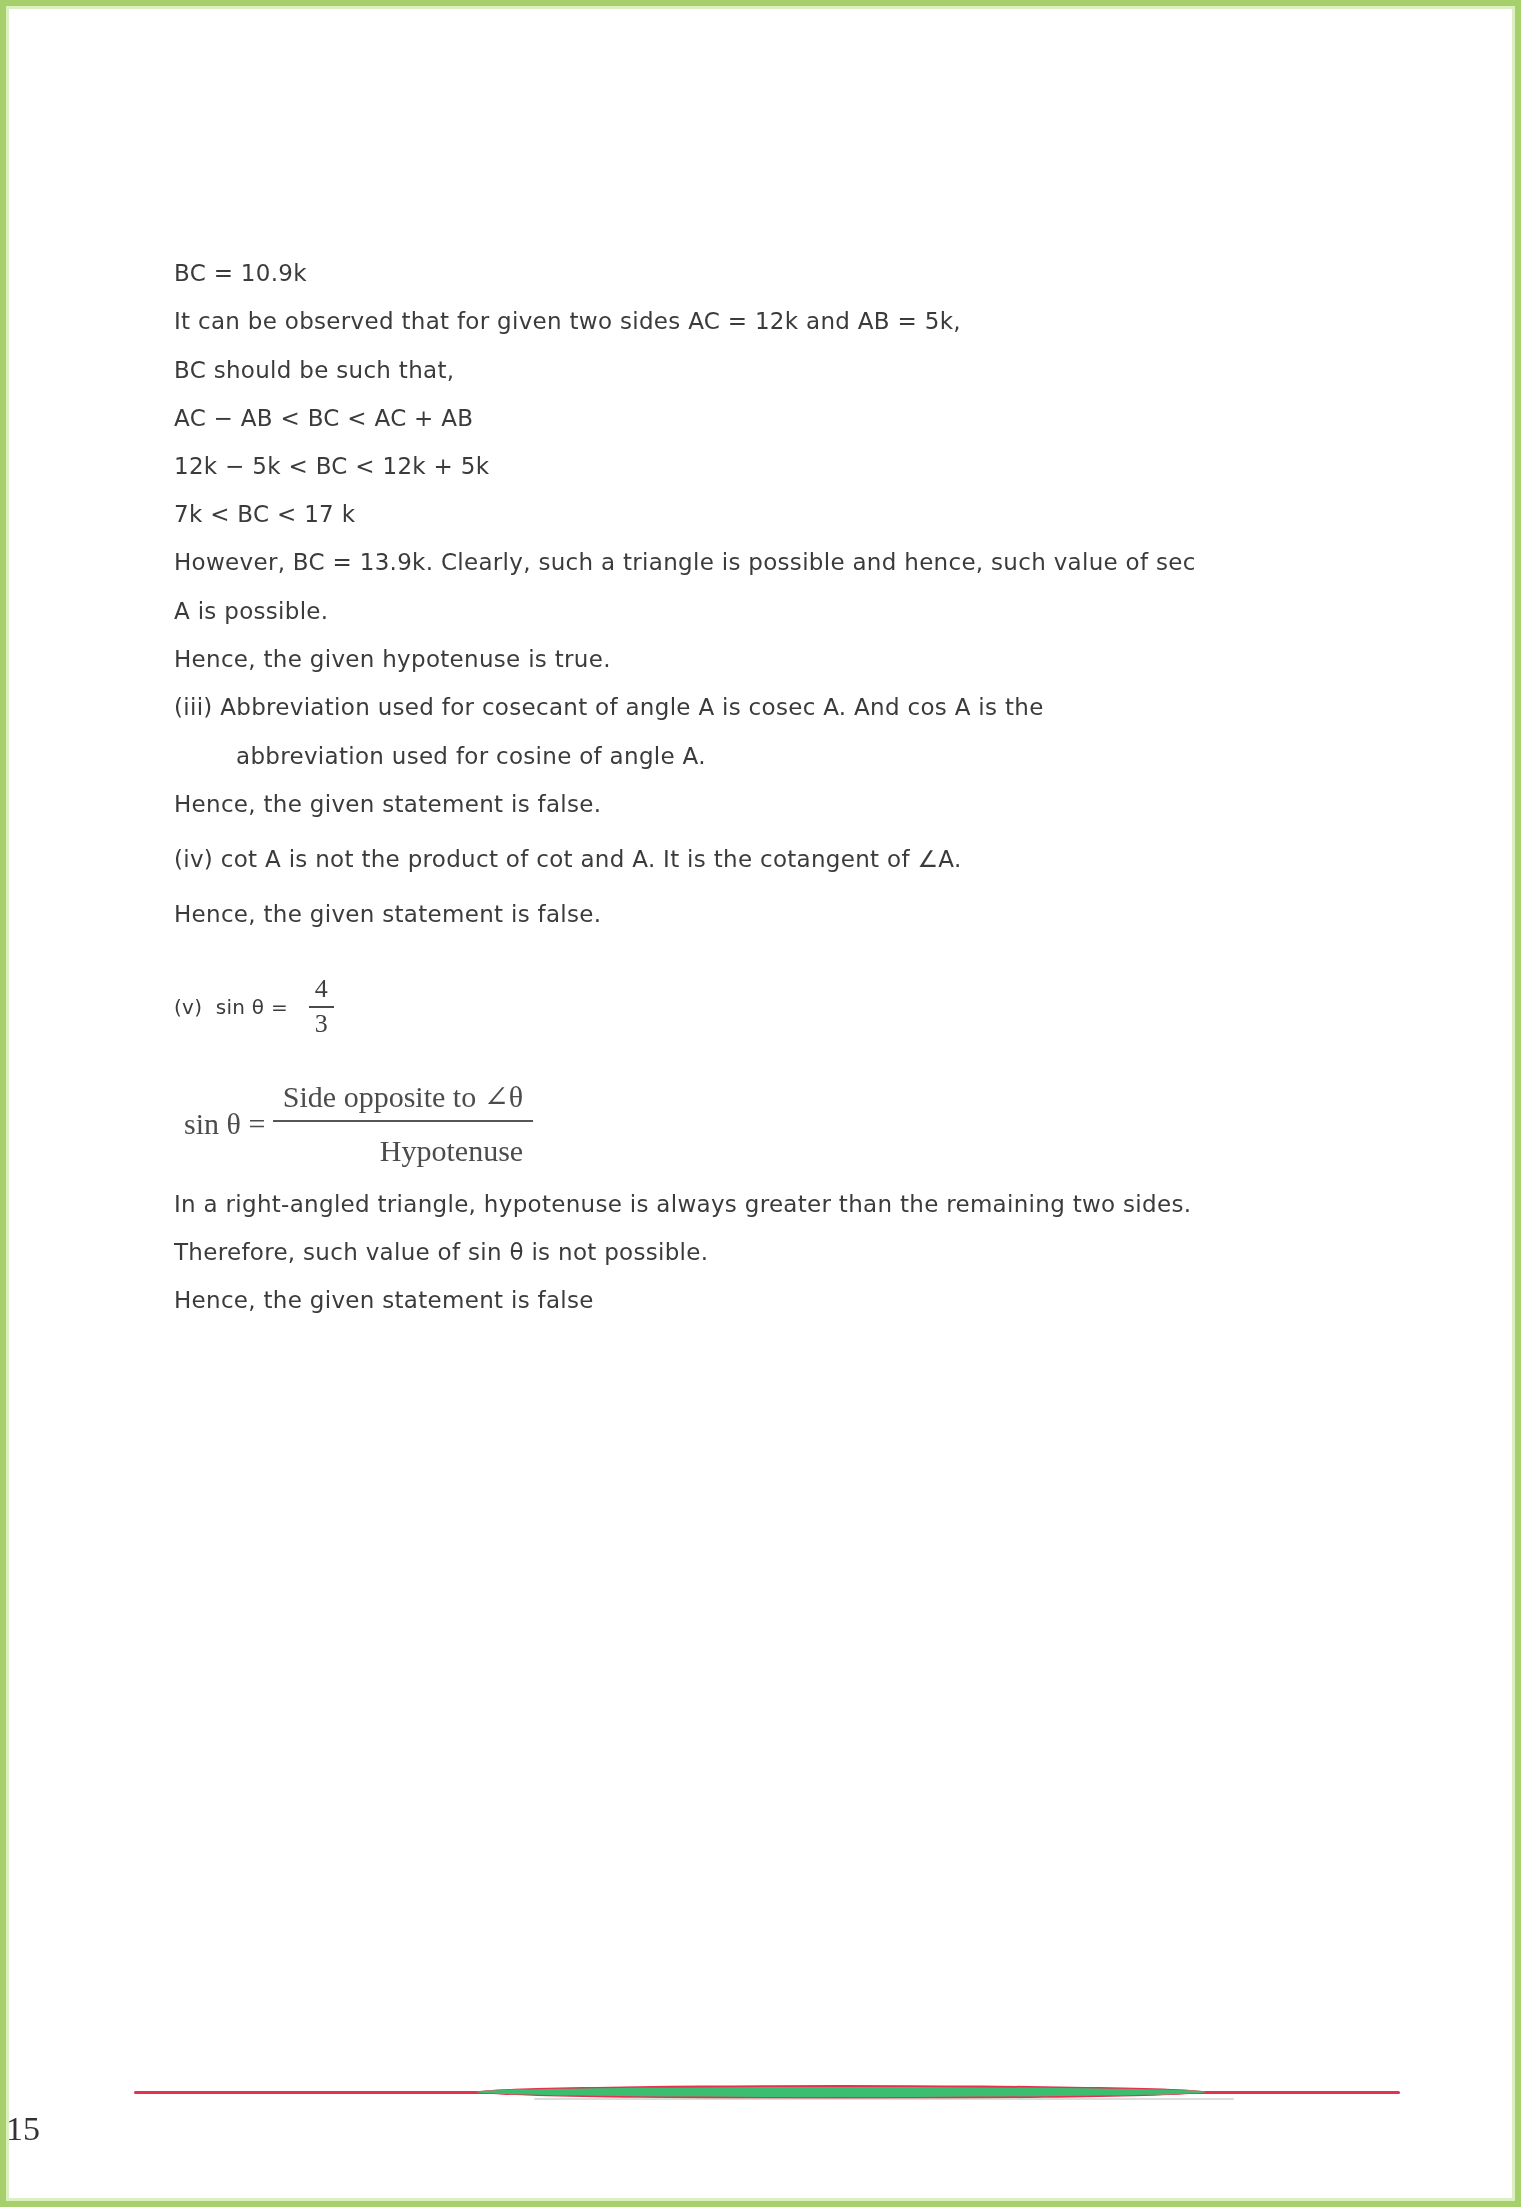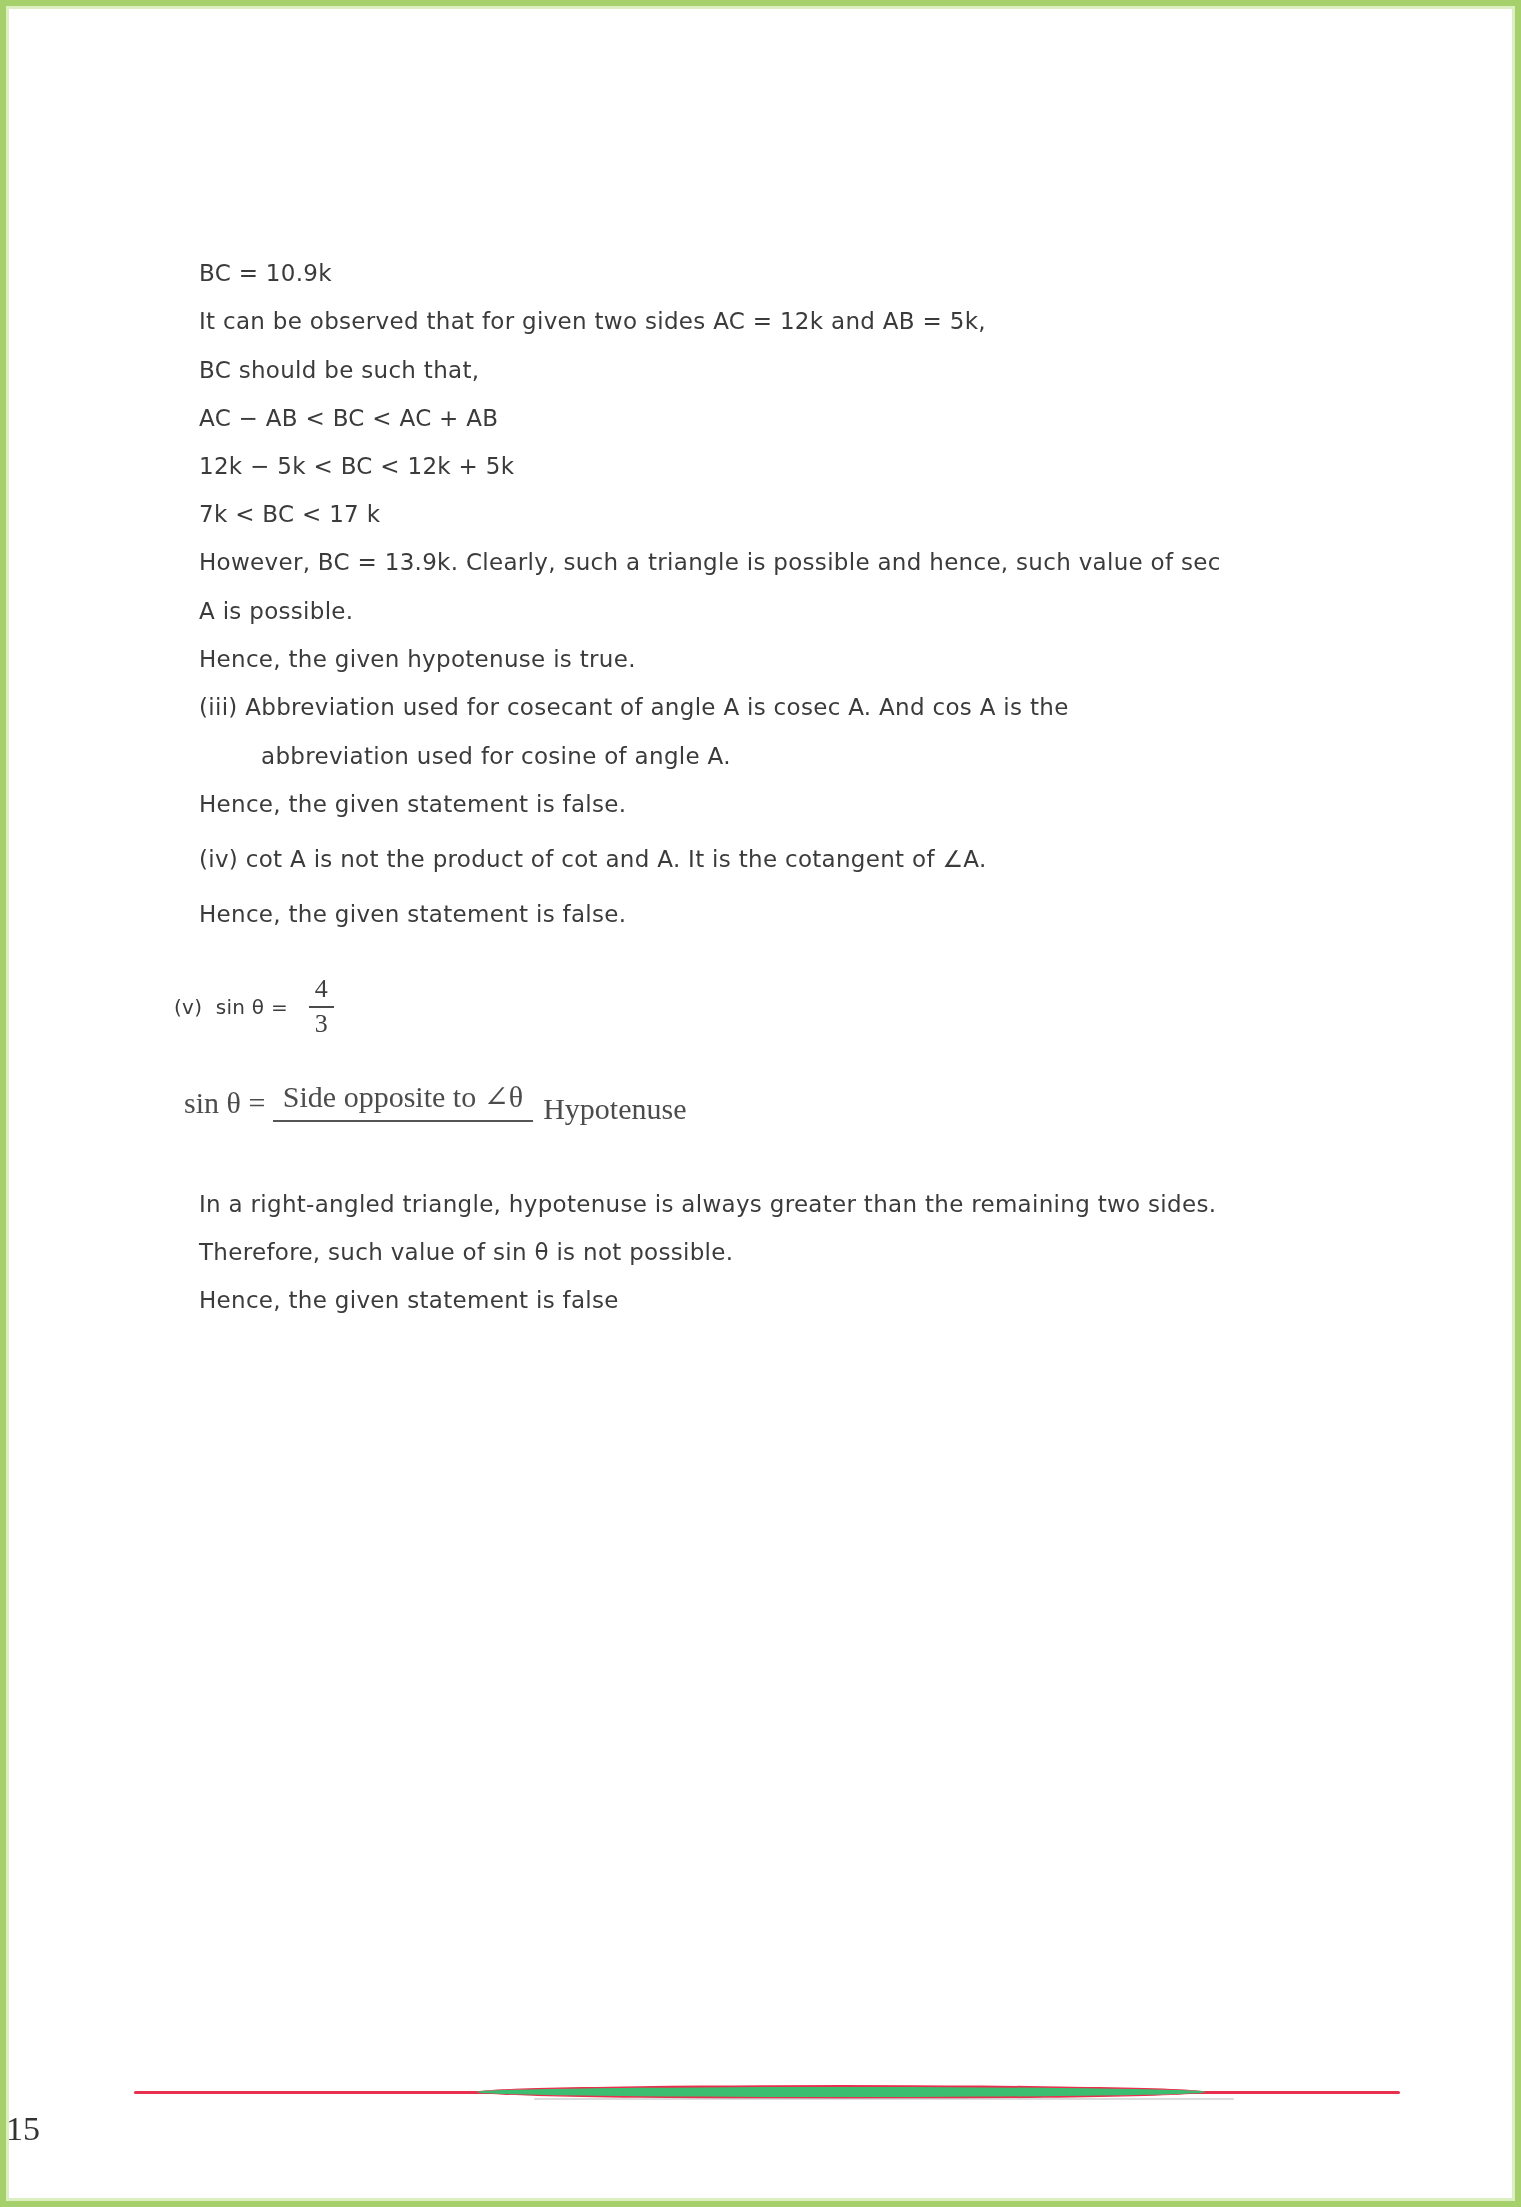--- a/index.html
+++ b/index.html
@@ -15,21 +15,20 @@
     overflow:hidden;
   }
   .tline {
     position:absolute;
     left:168px;
     font-size:23px;
     line-height:30px;
     color:#3b3b3b;
     letter-spacing:0.3px;
     white-space:pre;
-    margin-left:25px;
   }
   .indented { left:230px; }
 
   
   .v-row {
     position:absolute;
     left:168px; top:962px;
     display:flex;
     align-items:center;
     gap:14px;
@@ -51,21 +50,21 @@
     position:absolute;
     left:178px; top:1074px;
     display:flex;
     align-items:center;
     gap:0;
     font-family:"Liberation Serif","DejaVu Serif",serif;
     color:#4c4c4c;
     font-size:30px;
   }
   .eq-lhs { white-space:pre; }
-  .frac-big { display:flex; flex-direction:row; align-items:flex-start; line-height:1.15; }
+  .frac-big { display:flex; flex-direction:column; align-items:flex-end; line-height:1.15; }
   .frac-big .num { padding:0 10px 5px; border-bottom:2px solid #555; white-space:pre; }
   .frac-big .den { padding:12px 10px 0; white-space:pre; }
 
   
   .divider {
     position:absolute;
     left:128px; top:2078px;
     width:1266px; height:16px;
   }
   .div-red-line {

